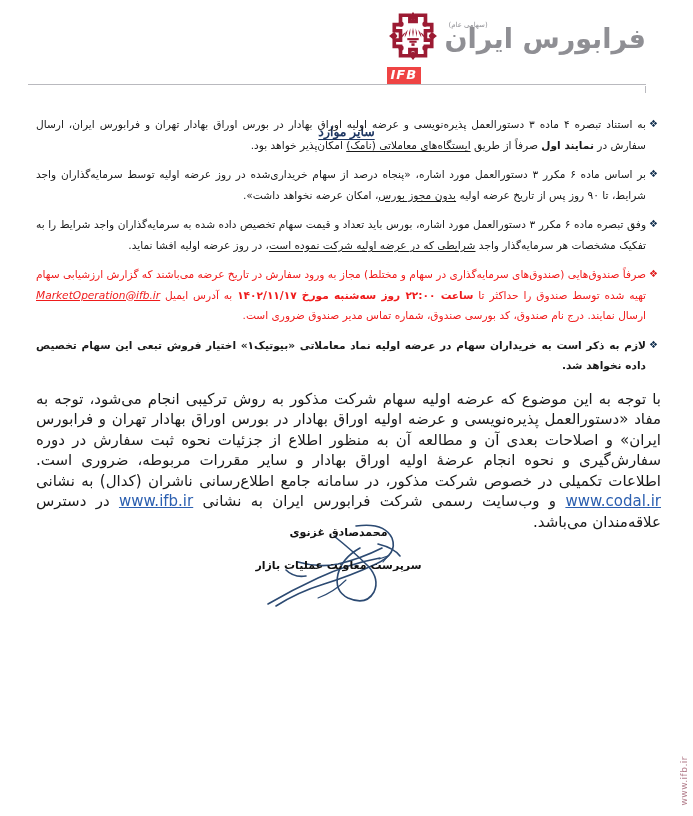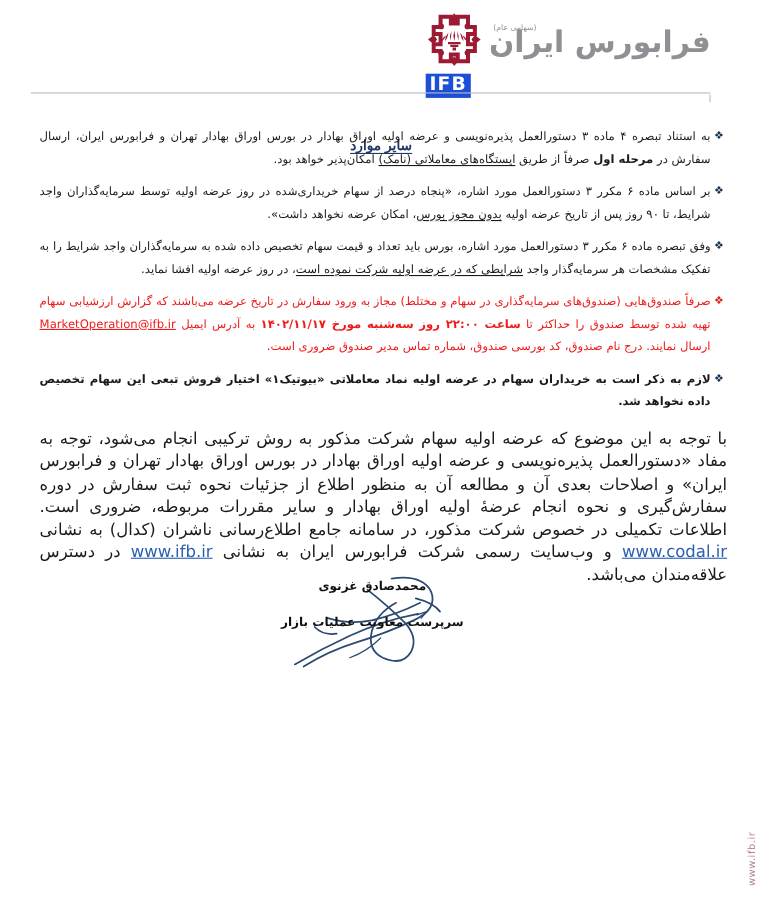--- a/index.html
+++ b/index.html
@@ -33,23 +33,24 @@
     font-size:7px;color:#8f8f94;display:block;text-align:left;
     margin-bottom:-4px;margin-left:4px;
   }
   .mandala{width:52px;height:52px;position:relative;}
   .mandala svg{display:block;}
   .logo-en-row{
     display:flex;align-items:center;gap:7px;margin-top:3px;
     padding-top:2px;
   }
   .ifb-badge{
-    background:#1d4ed8;color:#ffffff;font-size:17px;font-weight:bold;
+    background:#ef4444;color:#ffffff;font-size:13px;font-weight:bold;
     letter-spacing:1px;padding:1px 4px 1px 4px;line-height:1.15;
     font-family:"DejaVu Sans","Liberation Sans",sans-serif;
+    font-style:italic;
   }
   .ifb-en{
     color:#6e6e73;font-size:14.5px;font-weight:bold;letter-spacing:3.2px;
     font-family:"DejaVu Sans","Liberation Sans",sans-serif;
   }
   .header-rule{
     position:absolute;left:28px;right:12px;top:76px;height:1px;
     background:#b9b9be;
   }
   .header-rule-short{
@@ -88,21 +89,21 @@
     font-size:10.6px;line-height:20.5px;
     text-align:justify;text-justify:inter-word;
     direction:rtl;
     font-family:"DejaVu Sans","Liberation Sans",sans-serif;
   }
   .bullet-text.red{color:#ef1b1b;}
   .bullet-text.boldline{font-weight:bold;text-underline-offset:3px;}
   b.em{font-weight:bold;}
   u.ul{text-decoration:underline;text-underline-offset:2px;}
   a.link{color:#2b5fb0;text-decoration:underline;}
-  a.link-red{color:#ef1b1b;text-decoration:underline;}
+  a.link-red{color:#ef1b1b;text-decoration:underline;font-style:italic;}
 
   .para{
     font-size:15px;line-height:20.5px;text-align:justify;
     direction:rtl;margin-top:13px;
     font-family:"DejaVu Sans","Liberation Sans",sans-serif;
   }
 
   
   .sign-block{
     position:absolute;top:524px;left:0;width:677px;
@@ -186,21 +187,21 @@
   </div>
 
   <div class="doc-title">
     <span>سایر موارد</span>
   </div>
 
   <div class="body">
     <div id="bullets">
         <div class="bullet-item">
           <div class="bullet-mark">❖</div>
-          <div class="bullet-text">به استناد تبصره ۴ ماده ۳ دستورالعمل پذیره‌نویسی و عرضه اولیه اوراق بهادار در بورس اوراق بهادار تهران و فرابورس ایران، ارسال سفارش در <b class="em">مرحله اول</b> صرفاً از طریق <u class="ul">ایستگاه‌های معاملاتی (نامک)</u> امکان‌پذیر خواهد بود.</div>
+          <div class="bullet-text">به استناد تبصره ۴ ماده ۳ دستورالعمل پذیره‌نویسی و عرضه اولیه اوراق بهادار در بورس اوراق بهادار تهران و فرابورس ایران، ارسال سفارش در <b class="em">نمایند اول</b> صرفاً از طریق <u class="ul">ایستگاه‌های معاملاتی (نامک)</u> امکان‌پذیر خواهد بود.</div>
         </div>
         <div class="bullet-item">
           <div class="bullet-mark">❖</div>
           <div class="bullet-text">بر اساس ماده ۶ مکرر ۳ دستورالعمل مورد اشاره، «پنجاه درصد از سهام خریداری‌شده در روز عرضه اولیه توسط سرمایه‌گذاران واجد شرایط، تا ۹۰ روز پس از تاریخ عرضه اولیه <u class="ul">بدون مجوز بورس</u>، امکان عرضه نخواهد داشت».</div>
         </div>
         <div class="bullet-item">
           <div class="bullet-mark">❖</div>
           <div class="bullet-text">وفق تبصره ماده ۶ مکرر ۳ دستورالعمل مورد اشاره، بورس باید تعداد و قیمت سهام تخصیص داده شده به سرمایه‌گذاران واجد شرایط را به تفکیک مشخصات هر سرمایه‌گذار واجد <u class="ul">شرایطی که در عرضه اولیه شرکت نموده است</u>، در روز عرضه اولیه افشا نماید.</div>
         </div>
         <div class="bullet-item">

